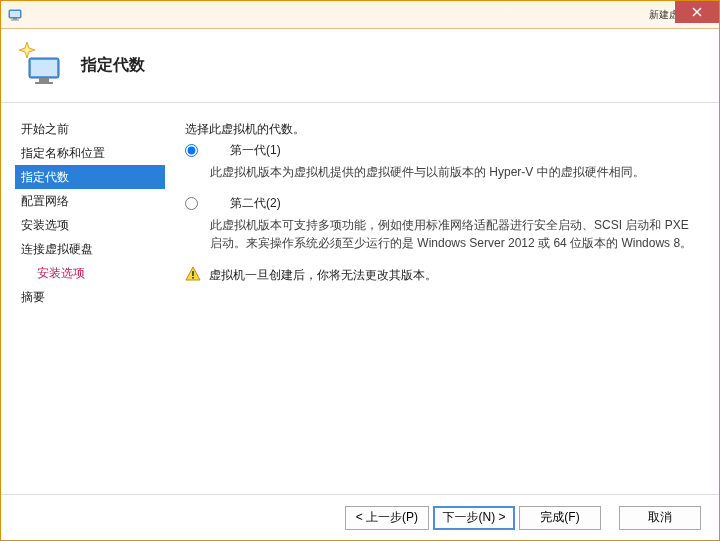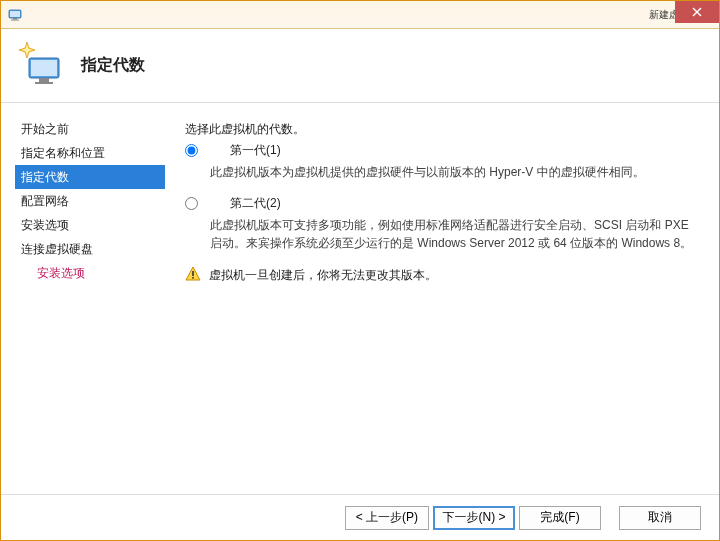--- a/index.html
+++ b/index.html
@@ -205,20 +205,21 @@
 <div class="content">
 
   <div class="nav">
     <div class="nav-item">开始之前</div>
     <div class="nav-item">指定名称和位置</div>
     <div class="nav-item selected">指定代数</div>
     <div class="nav-item">配置网络</div>
     <div class="nav-item">安装选项</div>
     <div class="nav-item">连接虚拟硬盘</div>
     <div class="nav-subitem">安装选项</div>
+    <div class="nav-item">摘要</div>
   </div>
 
   <div class="main">
     <div class="intro">选择此虚拟机的代数。</div>
 
     <div class="option-row">
       <input type="radio" name="gen" checked="" style="">
       <label>第一代(1)</label>
     </div>
     <div class="option-desc">此虚拟机版本为虚拟机提供的虚拟硬件与以前版本的 Hyper-V 中的虚拟硬件相同。</div>

